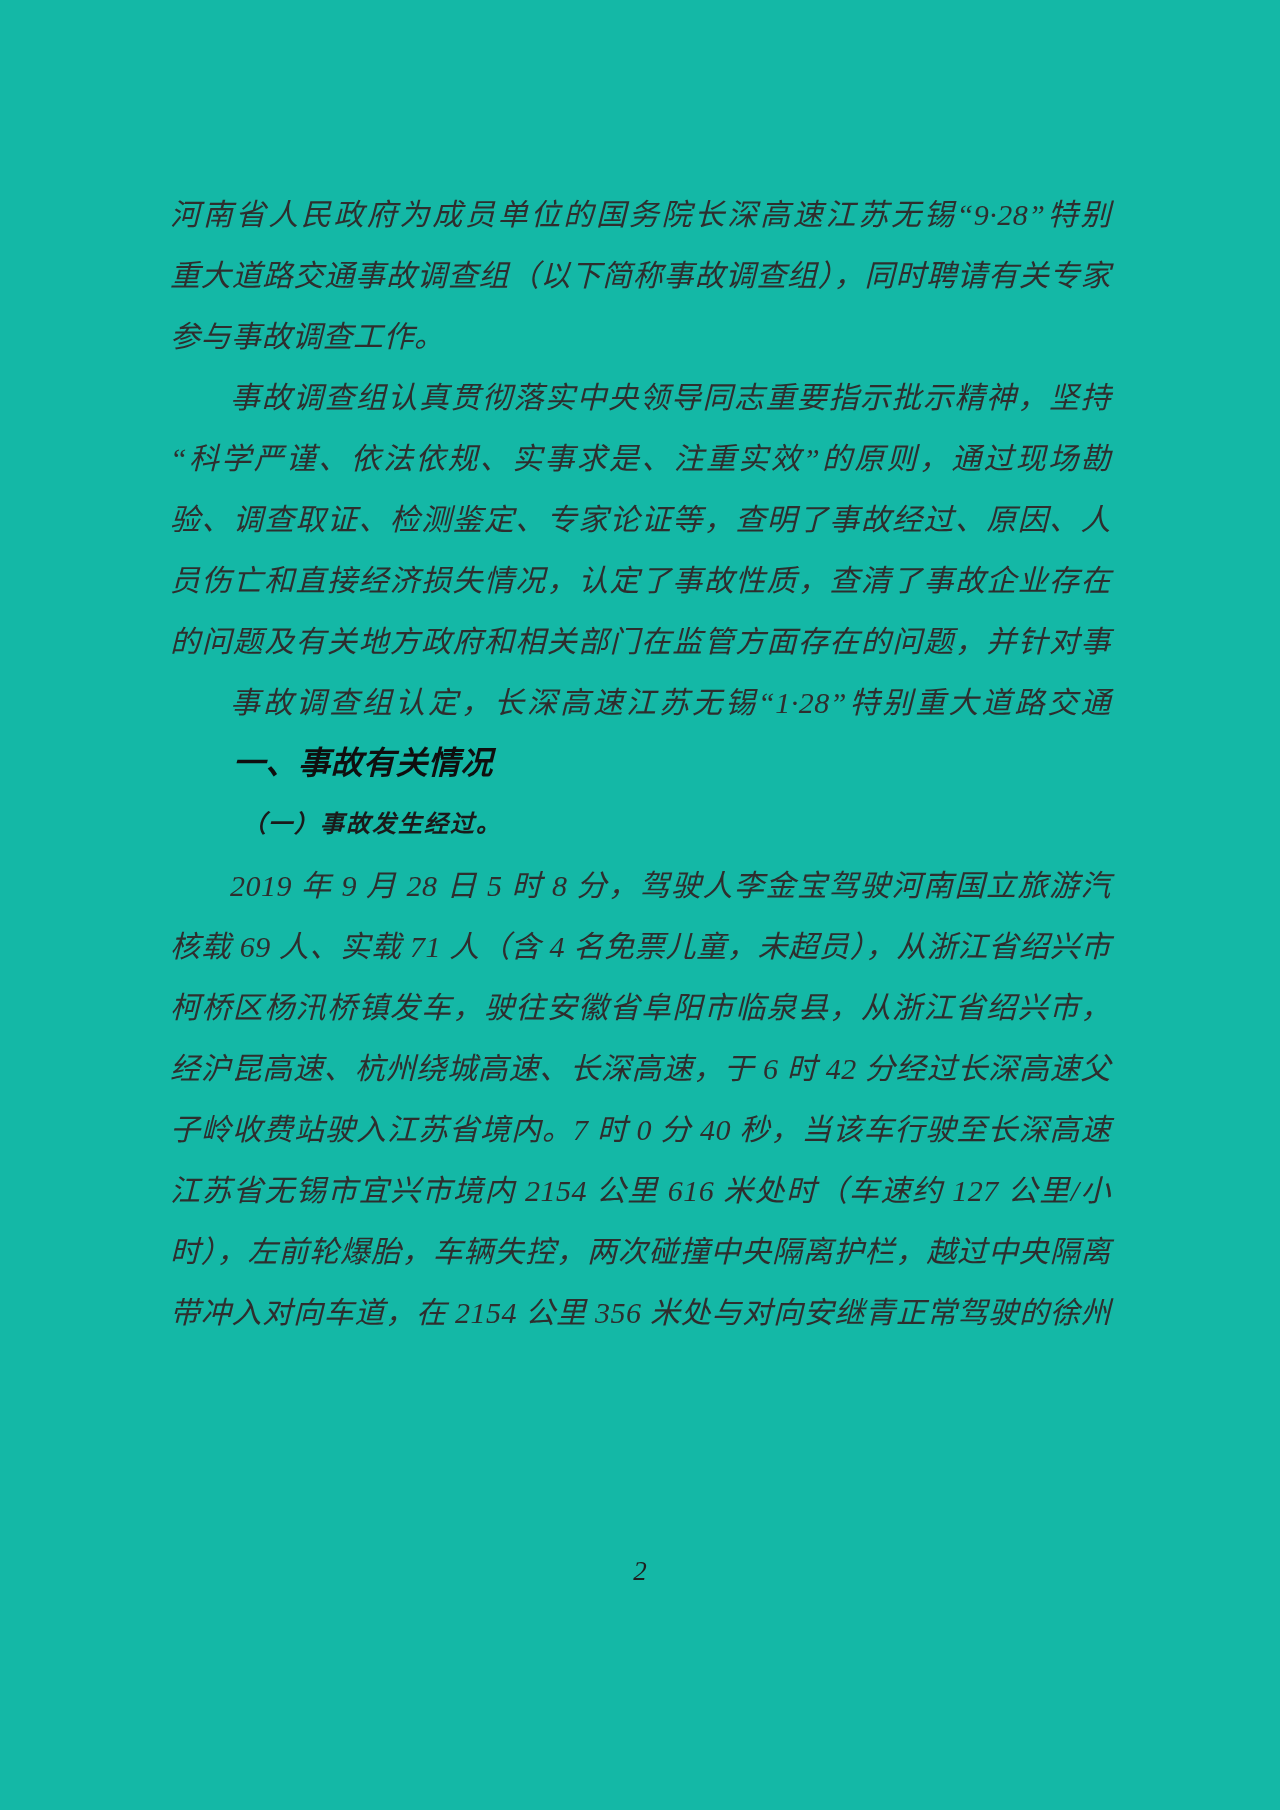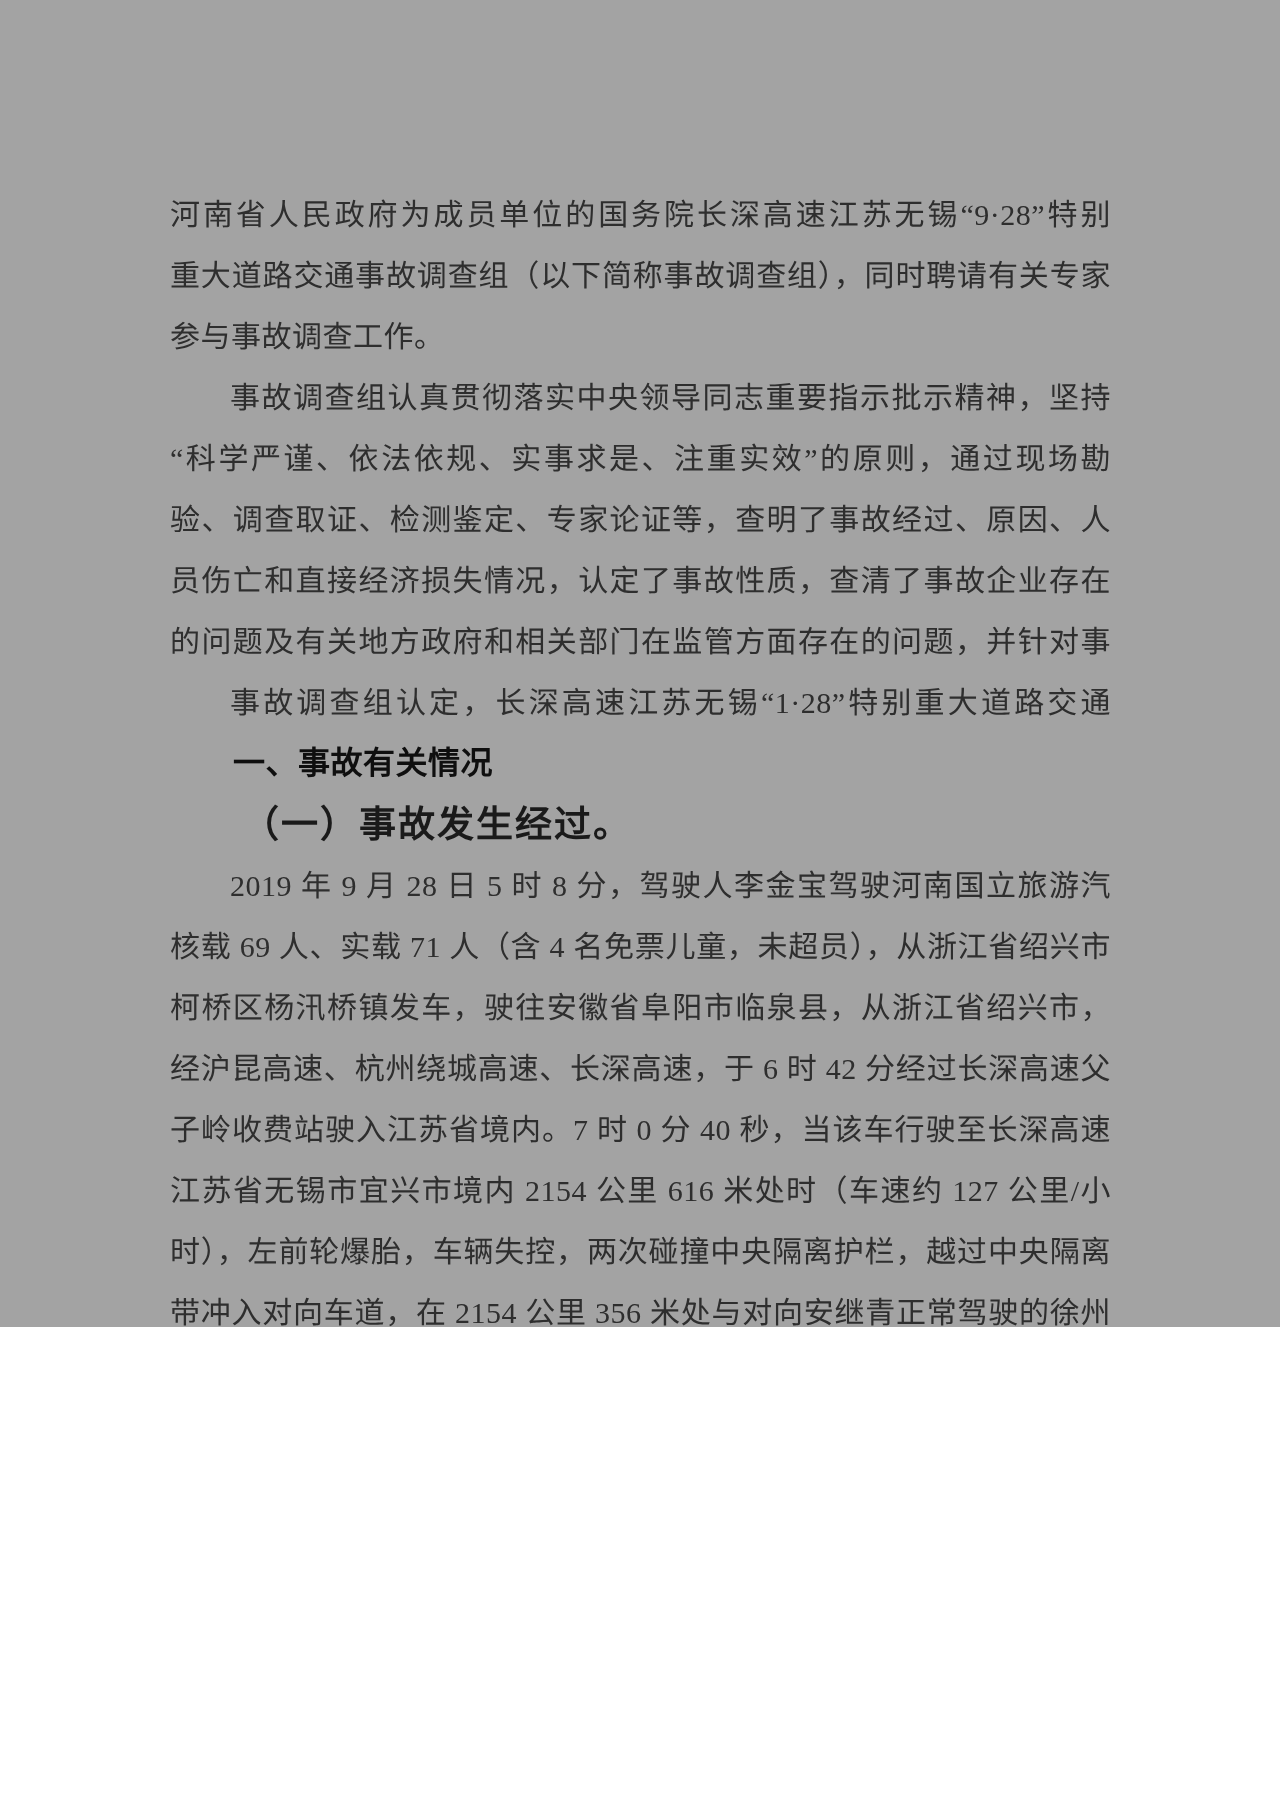--- a/index.html
+++ b/index.html
@@ -3,25 +3,26 @@
 <meta charset="utf-8">
 <style>
   html, body {
     margin: 0;
     padding: 0;
     background: #ffffff;
   }
   .page {
     position: relative;
     width: 1280px;
-    height: 1327px;
-    background: #a3a3a3;
+    height: 1810px;
+    background: #14b8a6;
     font-family: "Liberation Serif", "DejaVu Serif", serif;
     color: #2e2e2e;
     overflow: hidden;
+    font-style: italic;
   }
   .content {
     position: absolute;
     left: 170px;
     top: 184px;
     width: 941px;
   }
   .line {
     height: 61px;
     line-height: 61px;
@@ -41,21 +42,21 @@
     font-weight: 700;
     font-size: 32px;
     color: #0f0f0f;
     text-align: center;
     text-align-last: left;
     text-indent: 0;
     padding-left: 63px;
   }
   .line.h2 {
     font-weight: 700;
-    font-size: 37px;
+    font-size: 24px;
     color: #1a1a1a;
     text-align: right;
     text-align-last: left;
     text-indent: 0;
     padding-left: 72px;
     letter-spacing: 2px;
   }
   .footer {
     position: absolute;
     top: 1556px;

